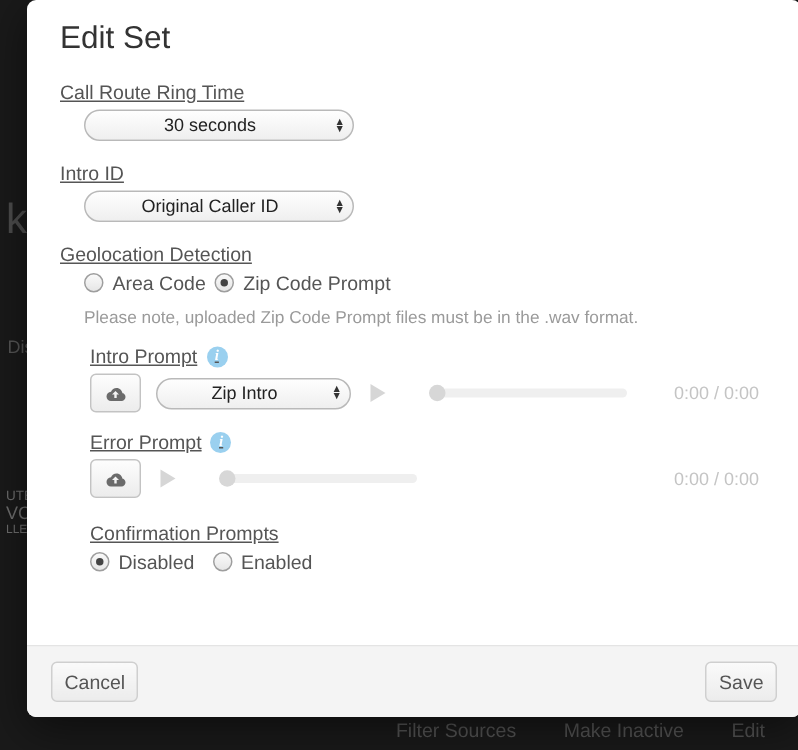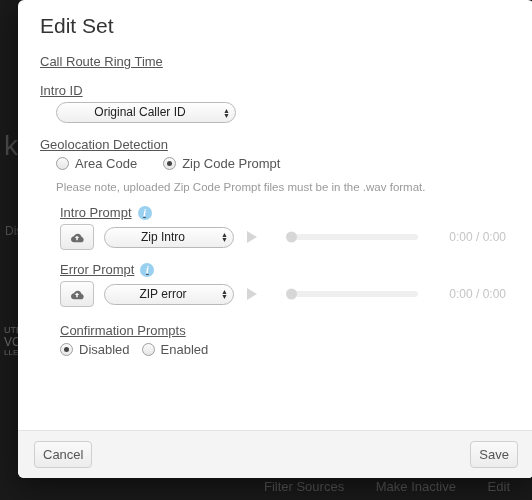--- a/index.html
+++ b/index.html
@@ -48,21 +48,21 @@
     line-height: 15px;
     color: #222;
     cursor: pointer;
   }
   .select-arrows {
     position: absolute; right: 6px; top: 50%; transform: translateY(-50%);
     display: flex; flex-direction: column; line-height: 5px; font-size: 7px; color:#333;
     pointer-events: none;
   }
 
-  .radio-row { display: flex; align-items: center; gap: 26px; padding-left: 16px; }
+  .radio-row { display: flex; align-items: center; gap: 6px; padding-left: 16px; }
   .radio-row.tight { gap: 12px; }
   .radio-item { display: inline-flex; align-items: center; gap: 6px; font-size: 13px; color:#555; cursor: pointer;}
   .radio {
     width: 13px; height: 13px; border-radius: 50%;
     border: 1px solid #9e9e9e; background: linear-gradient(#fafafa,#e6e6e6);
     display: inline-flex; align-items: center; justify-content: center;
     flex-shrink: 0;
   }
   .radio.checked::after {
     content: ""; width: 5.5px; height: 5.5px; border-radius: 50%; background: #444;
@@ -134,20 +134,26 @@
     <span>Edit</span>
   </div>
 </div>
 
 <div class="modal">
   <div class="modal-body">
     <h2 class="modal-title">Edit Set</h2>
 
     <div class="field-group">
       <div class="field-label">Call Route Ring Time</div>
+      <div class="indent">
+        <span class="select-wrap">
+          <button class="select" style="width:180px">30 seconds</button>
+          <span class="select-arrows">▲<br>▼</span>
+        </span>
+      </div>
     </div>
 
     <div class="field-group">
       <div class="field-label">Intro ID</div>
       <div class="indent">
         <span class="select-wrap">
           <button class="select" style="width:180px">Original Caller ID</button>
           <span class="select-arrows">▲<br>▼</span>
         </span>
       </div>
@@ -200,24 +206,20 @@
       <div class="field-label">
         <span>Error Prompt</span>
         <span class="info-icon">i</span>
       </div>
       <div class="prompt-row">
         <span class="upload-btn">
           <svg viewBox="0 0 24 20">
               <path fill="currentColor" d="M19 11c0-3.3-2.7-6-6-6-2.5 0-4.6 1.5-5.5 3.7C4.9 8.9 3 11 3 13.5 3 16 5 18 7.5 18H18c2.2 0 4-1.8 4-4 0-1.9-1.3-3.5-3-3.9zM12 8l3.5 3.5h-2.3V15h-2.4v-3.5H8.5L12 8z"></path>
             </svg>
         </span>
-        <span class="select-wrap">
-          <button class="select prompt-select">ZIP error</button>
-          <span class="select-arrows">▲<br>▼</span>
-        </span>
         <span class="play-icon">
           <svg viewBox="0 0 14 14">
               <path fill="currentColor" d="M3 1l10 6-10 6z"></path>
             </svg>
         </span>
         <span style="width:10px"></span>
         <div class="slider-track">
           <div class="slider-thumb"></div>
         </div>
         <span class="time-text">0:00 / 0:00</span>

